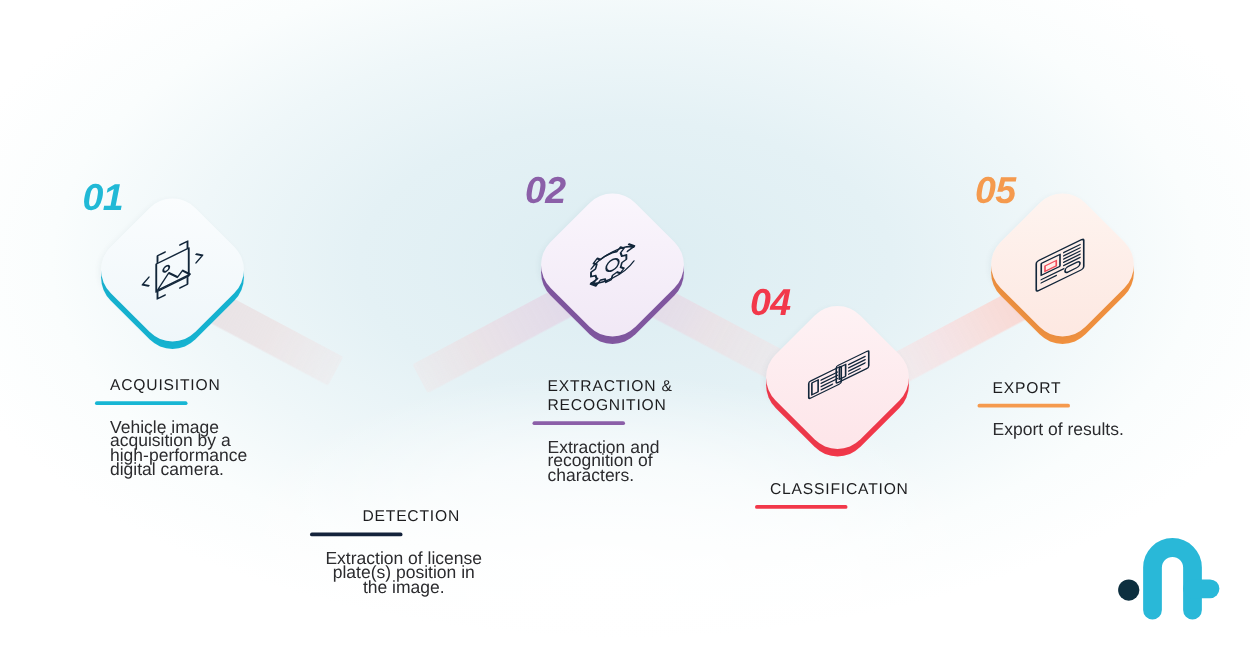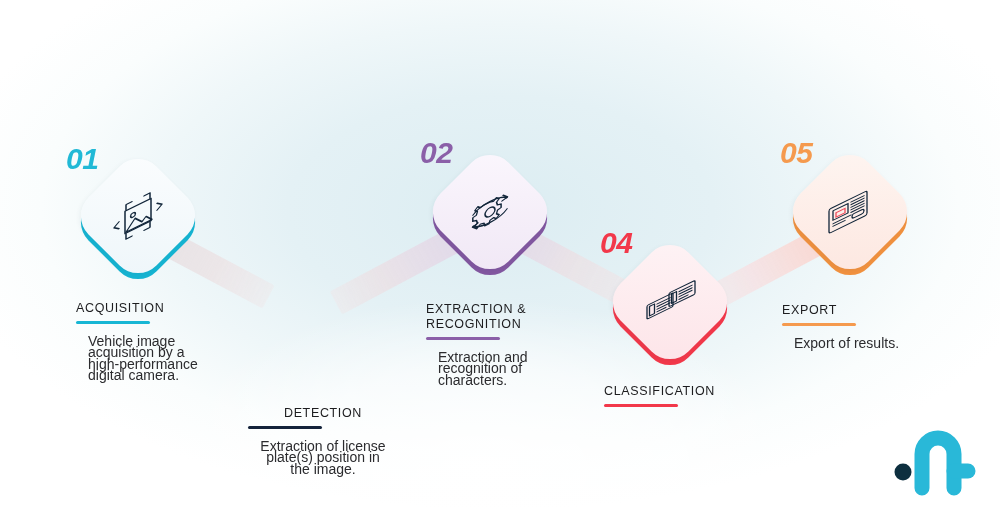--- a/index.html
+++ b/index.html
@@ -85,21 +85,21 @@
   .caption {
     position: absolute;
   }
   .cap-title {
     font-size: 12.5px;
     font-weight: normal;
     color: #1d1d1f;
     letter-spacing: 0.65px;
     line-height: 15px;
     white-space: pre-line;
-    margin: 0 0 5px 0;
+    margin: 0 0 5px 12px;
   }
   .cap-rule {
     height: 2.5px;
     width: 74px;
     border-radius: 2px;
     margin: 0 0 9px 0;
   }
   .cap-body {
     font-size: 14px;
     color: #2b2b2e;

